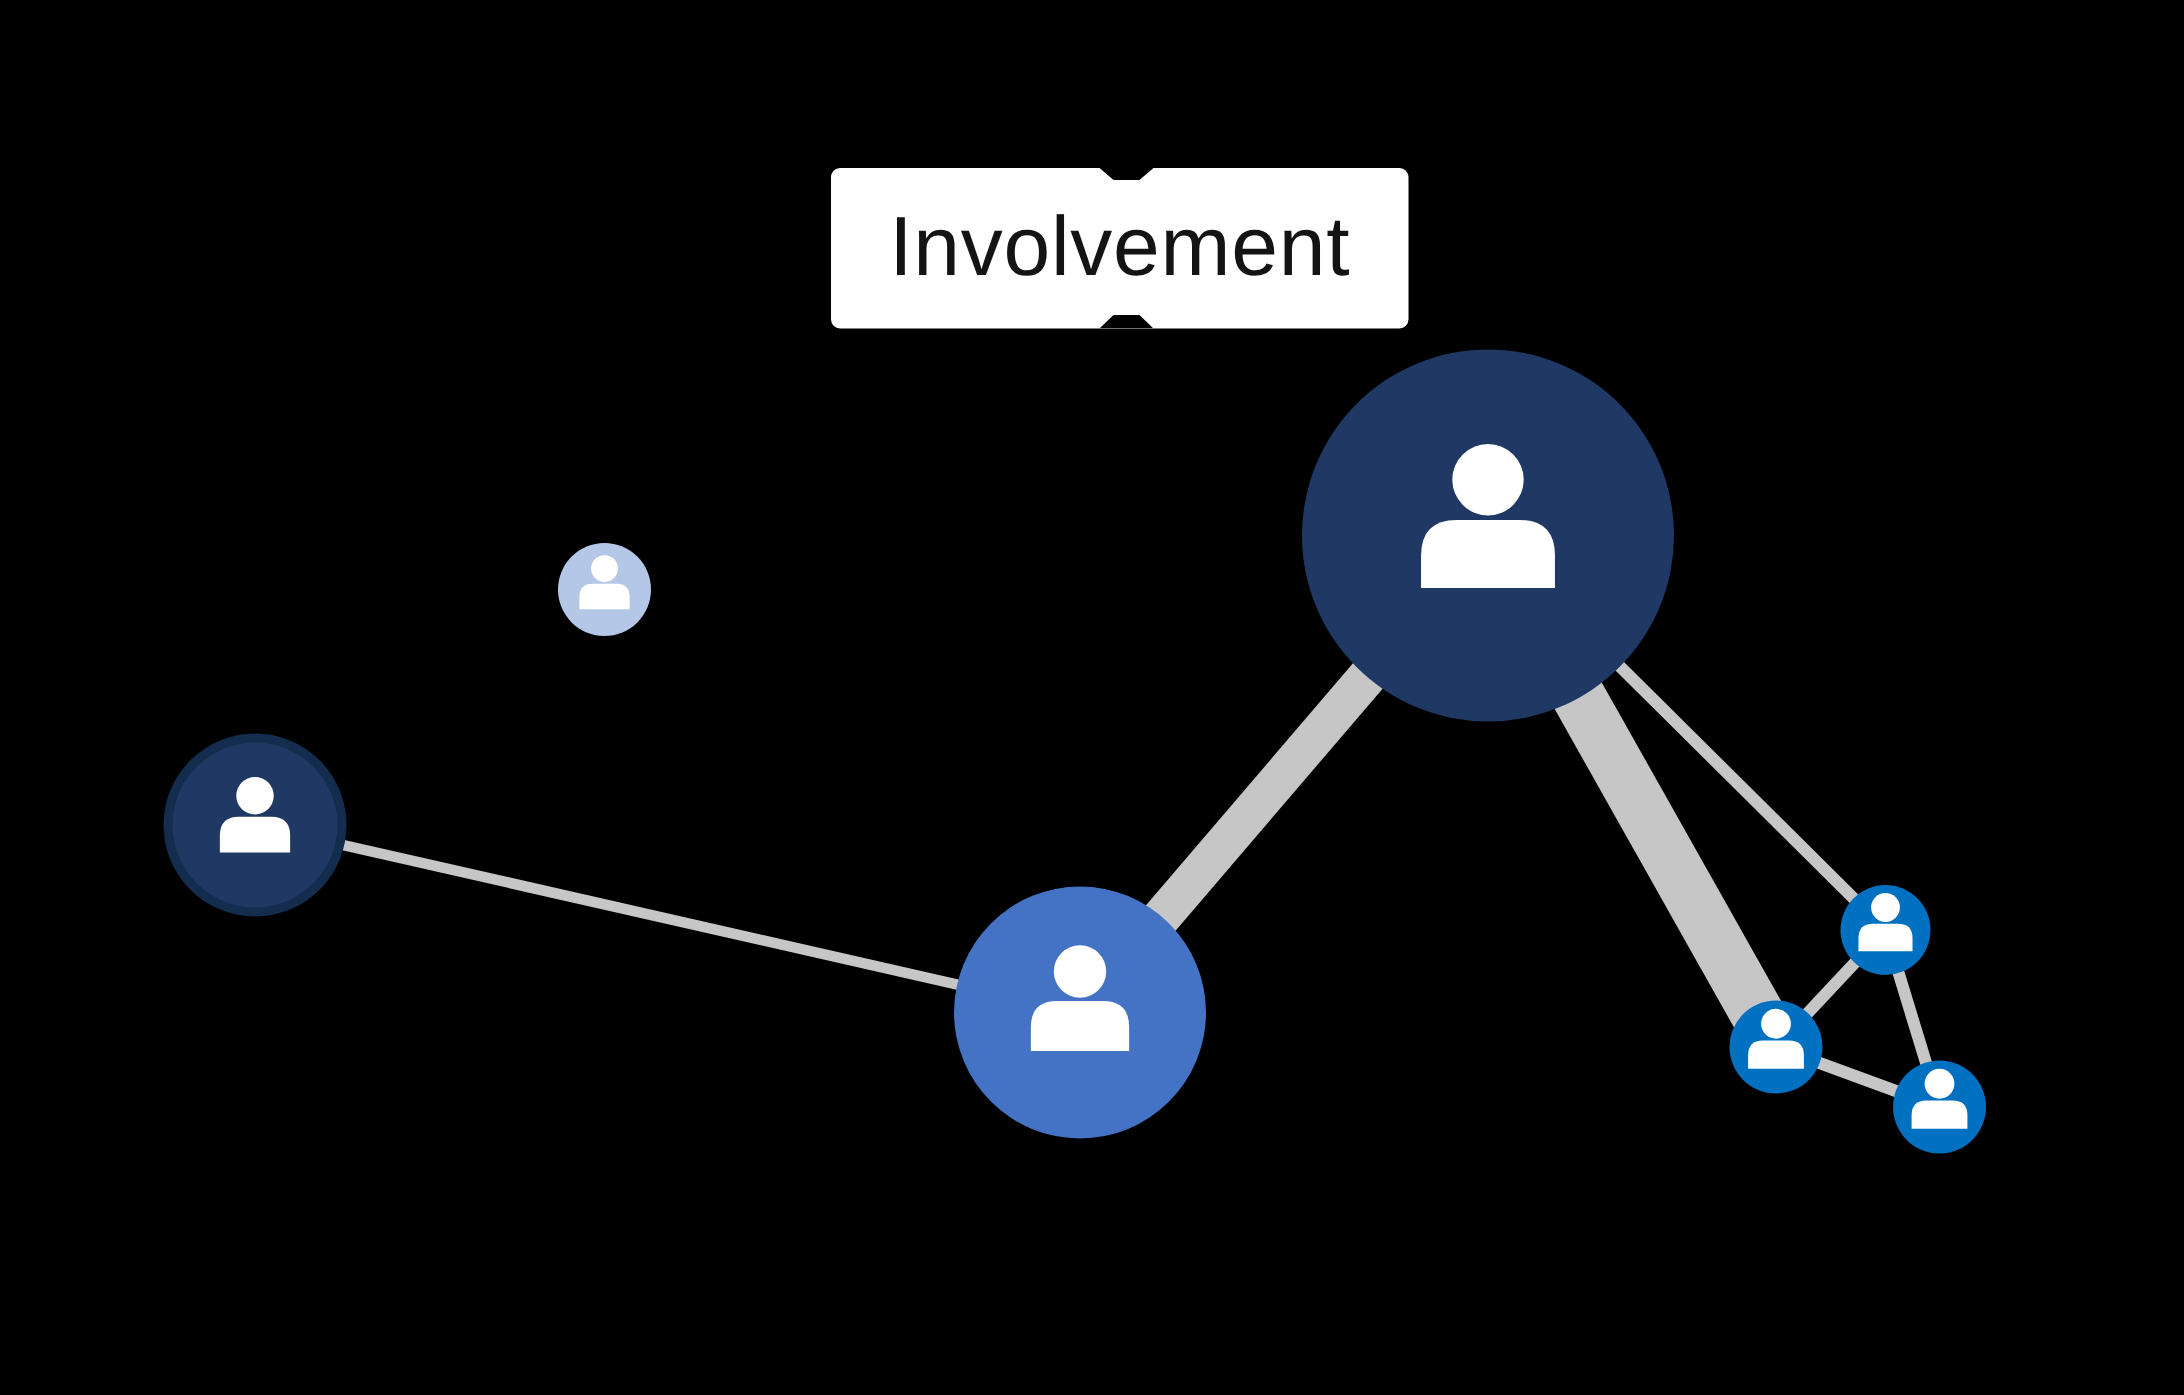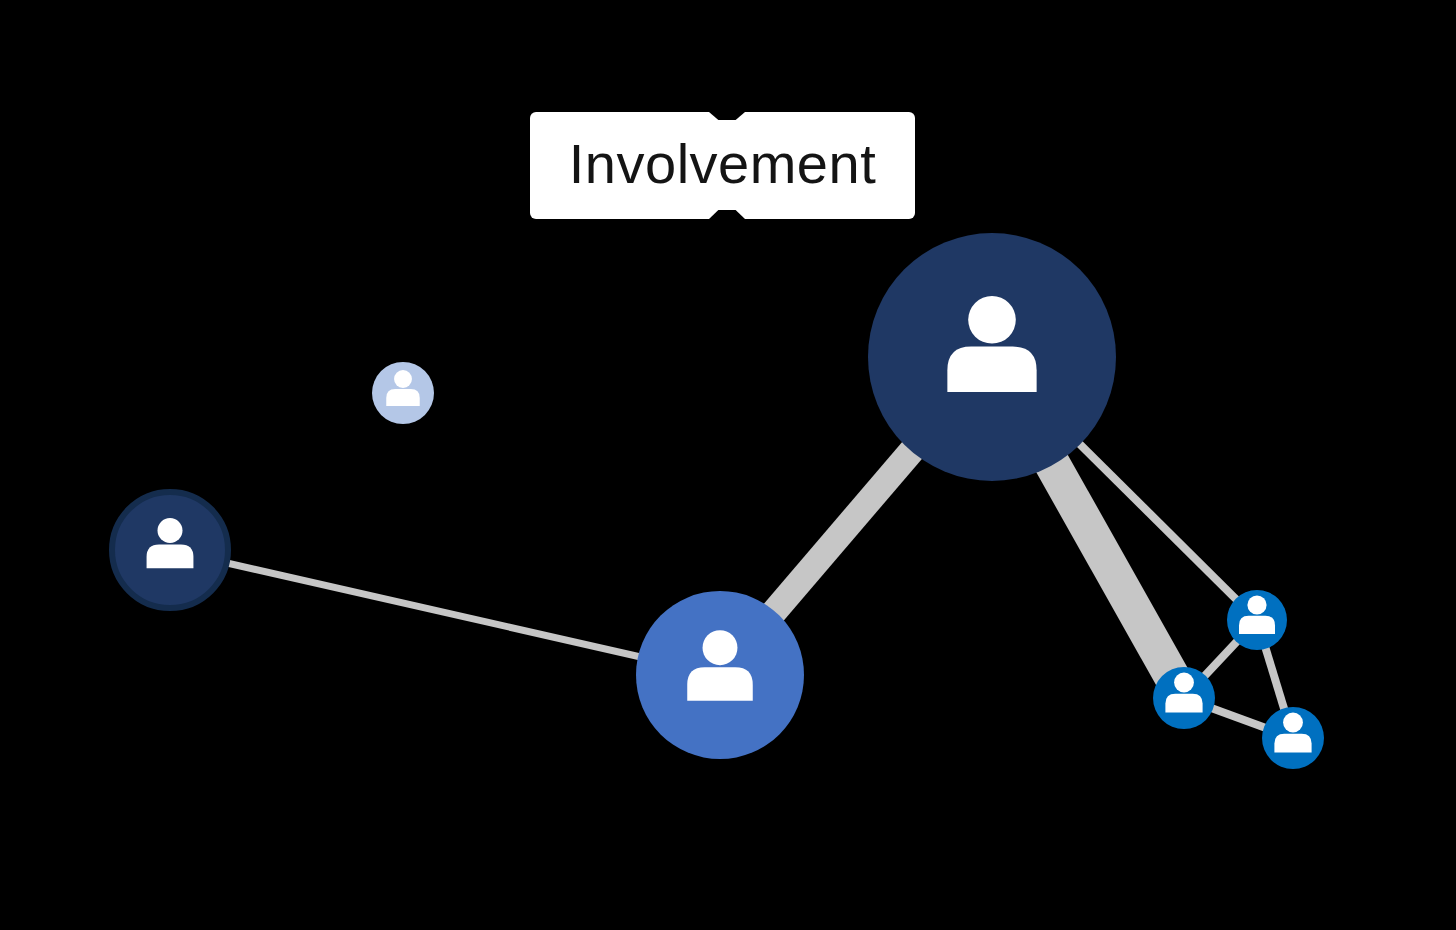--- a/index.html
+++ b/index.html
@@ -21,20 +21,21 @@
     left: 0;
     top: 0;
   }
   .title-box {
     position: absolute;
     border-radius: 6px;
     display: flex;
     align-items: center;
     justify-content: center;
     box-sizing: border-box;
+    margin-left: 24px;
   }
   .title-text {
     font-weight: 400;
     letter-spacing: 0.5px;
     line-height: 1;
     transform: translateY(-2px);
   }
   .notch {
     position: absolute;
     left: 179px;

